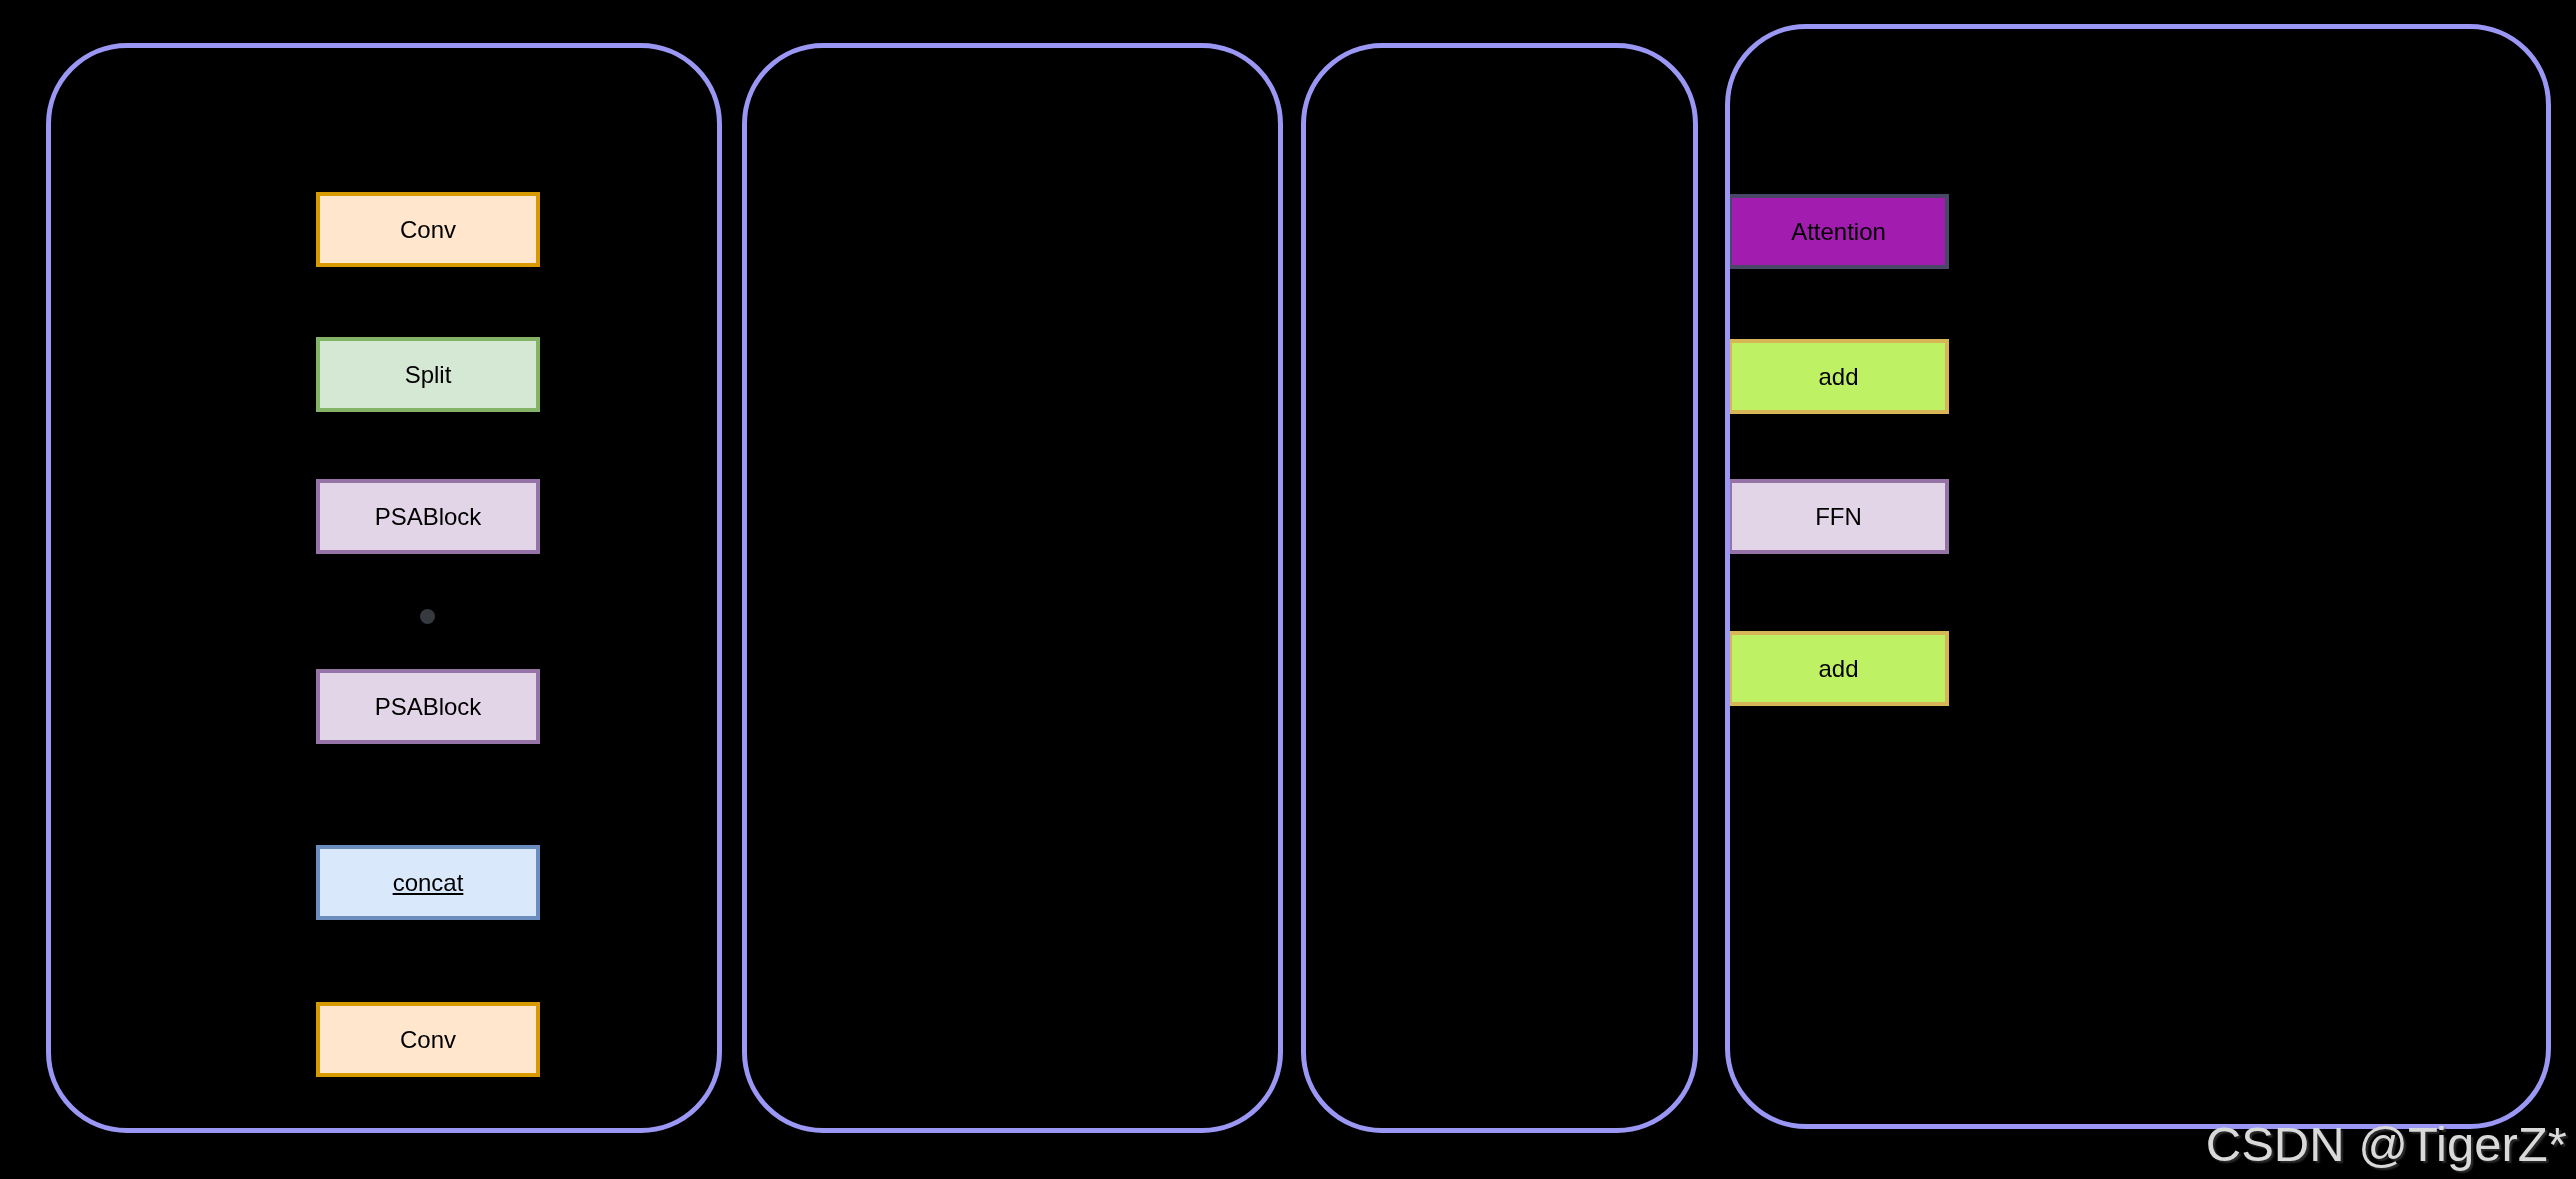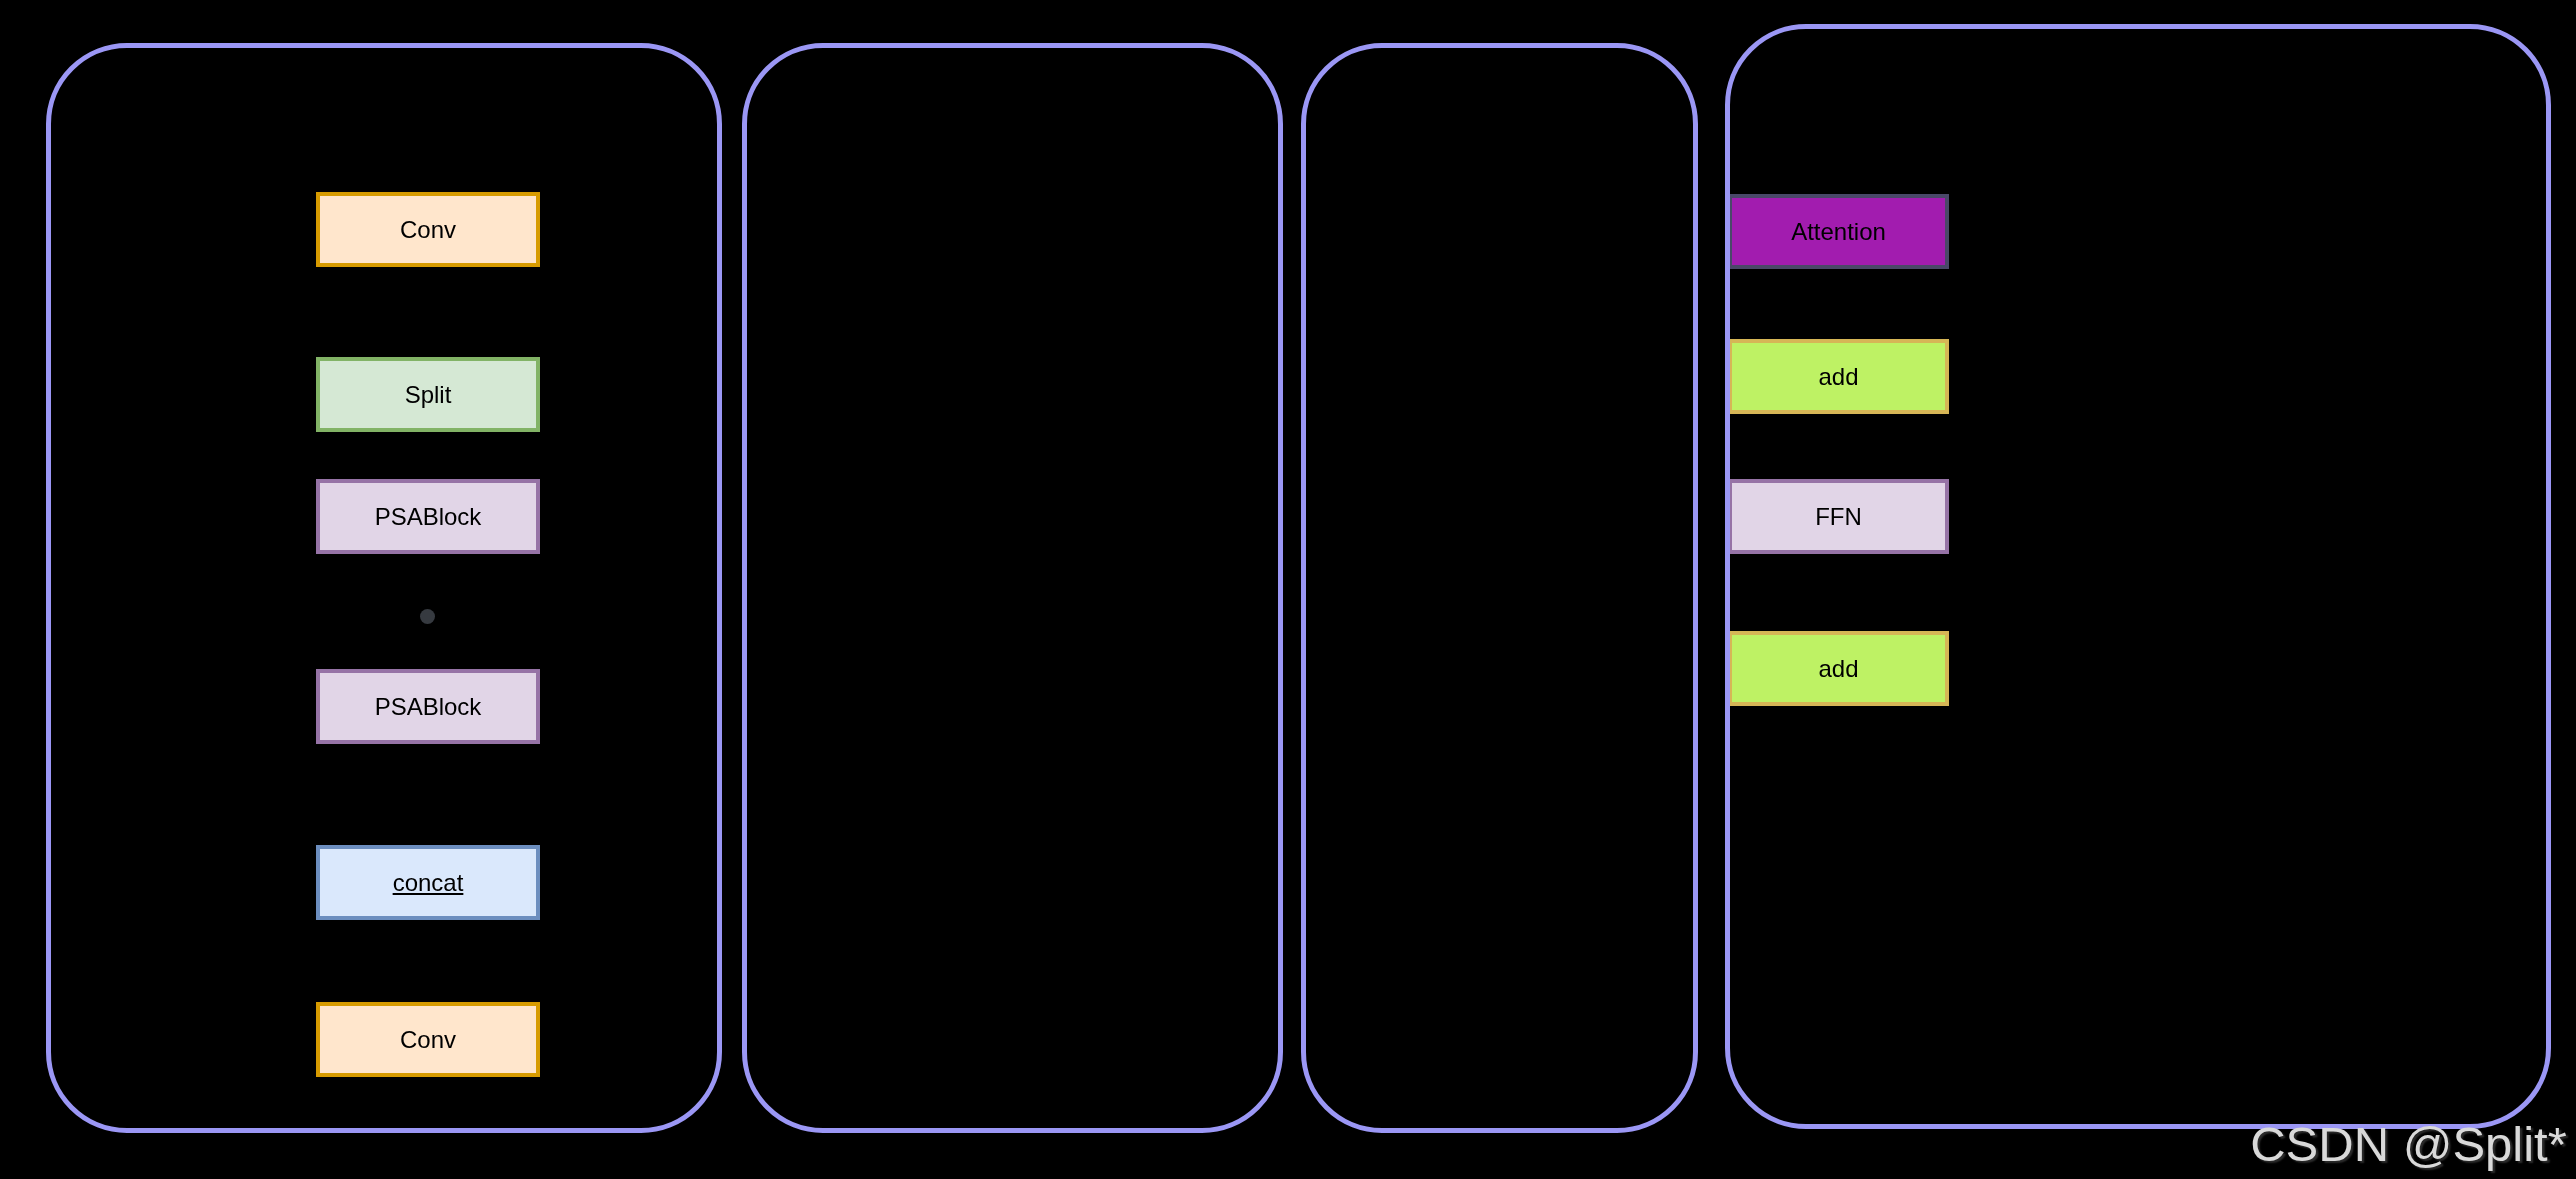--- a/index.html
+++ b/index.html
@@ -37,21 +37,21 @@
     justify-content: center;
     font-size: 24px;
     line-height: 35px;
     color: #000000;
     text-align: center;
     white-space: nowrap;
   }
 
   
   .orange   { background: #ffe6cc; border-color: #d79b00; }
-  .green    { background: #d5e8d4; border-color: #82b366; margin-top: 20px; }
+  .green    { background: #d5e8d4; border-color: #82b366; }
   .purple   { background: #e1d5e7; border-color: #9673a6; }
   .blue     { background: #dae8fc; border-color: #6c8ebf; }
   .yellow   { background: #bef264; border-color: #d6b656; justify-content: center; }
   .lavender { background: #a21caf; border-color: #4a4869; }
 
   
   .b-p1-conv1 { left: 265px; top: 144px;  width: 224px; height: 75px; }
   .b-p1-split { left: 265px; top: 289px;  width: 224px; height: 75px; }
   .b-p1-psa1  { left: 265px; top: 431px;  width: 224px; height: 75px; }
   .b-p1-psa2  { left: 265px; top: 621px; width: 224px; height: 75px; }
@@ -135,16 +135,16 @@
     
     
     
     
     
     
     
     
   </div>
 
-  <div class="watermark">CSDN @Split*</div>
+  <div class="watermark">CSDN @TigerZ*</div>
 
 </div>
 
 
 </body></html>

